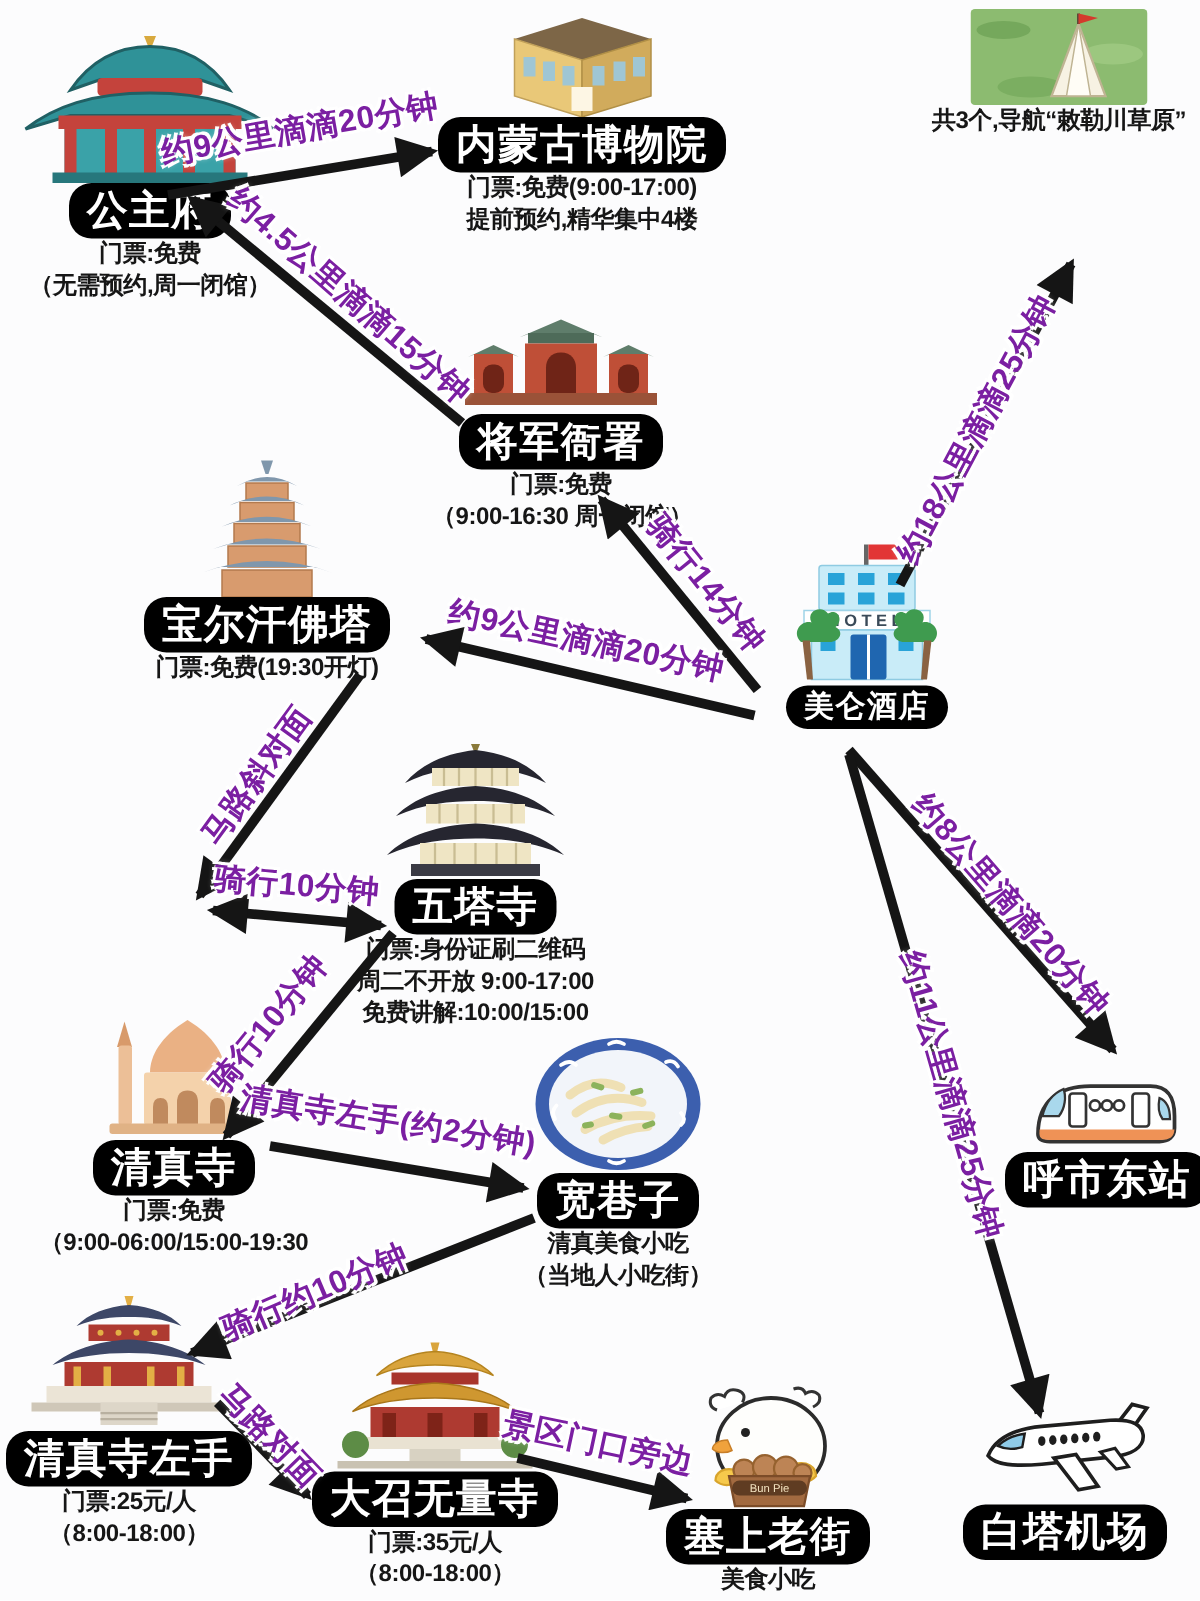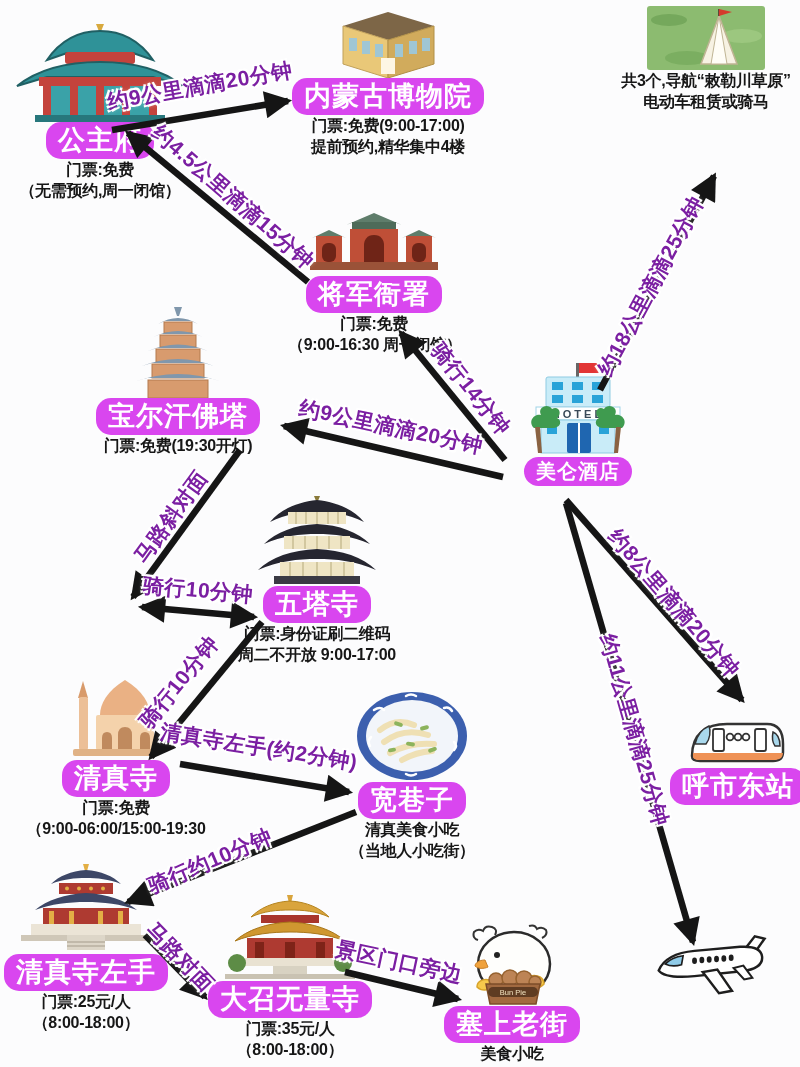--- a/index.html
+++ b/index.html
@@ -5,21 +5,21 @@
   html,body{margin:0;padding:0;background:#ffffff;}
   #canvas{
     position:relative;width:800px;height:1067px;overflow:hidden;
     background:#fcfcfd;
     font-family:"Liberation Sans","DejaVu Sans",sans-serif;
   }
   #arrow-layer{position:absolute;left:0;top:0;z-index:20;pointer-events:none;}
   .node{position:absolute;text-align:center;z-index:10;}
   .node .icon{display:block;margin:0 auto;}
   .badge{
-    display:inline-block;background:#d946ef;color:#fff;
+    display:inline-block;background:#000000;color:#fff;
     font-size:27px;font-weight:700;letter-spacing:1px;line-height:1.15;
     padding:3px 12px;border-radius:15px;white-space:nowrap;
   }
   .badge.big{font-size:20px;}
   .note{
     font-size:16px;font-weight:700;color:#161616;line-height:1.32;
     white-space:nowrap;letter-spacing:-0.3px;
   }
   .edge-label{
     position:absolute;z-index:30;white-space:nowrap;
@@ -120,21 +120,20 @@
       <rect width="118" height="64" rx="3" fill="#8cbb70"></rect>
       <ellipse cx="22" cy="14" rx="18" ry="6" fill="#75a85c"></ellipse>
       <ellipse cx="95" cy="30" rx="20" ry="7" fill="#9cc77f"></ellipse>
       <ellipse cx="40" cy="52" rx="22" ry="7" fill="#7bae61"></ellipse>
       <path d="M72 10 54 58h36z" fill="#f7f2e3" stroke="#bfb493" stroke-width="1.5"></path>
       <path d="M72 10 64 58h16z" fill="#fffdf6" stroke="#bfb493" stroke-width="1"></path>
       <path d="M72 10V3" stroke="#5a4a3a" stroke-width="2"></path>
       <path d="M72 3l13 3-13 4z" fill="#d43a2c"></path>
     </svg>
     <div class="note">共3个,导航“敕勒川草原”</div>
-    <div class="note">电动车租赁或骑马</div>
   </div>
 
   <div class="node" style="left:288px;top:210px;width:172px">
     <svg class="icon" width="128" height="66" viewBox="0 0 128 66">
       <path d="M36 15 64 3l28 12-8-3H44z" fill="#5f7d6b"></path>
       <rect x="42" y="12" width="44" height="7" fill="#4e6b59"></rect>
       <rect x="40" y="19" width="48" height="33" fill="#bf4f37"></rect>
       <path d="M64 25c-7 0-10 5-10 10v17h20V35c0-5-3-10-10-10z" fill="#6f2417"></path>
       <path d="M2 28 19 20l17 8-5-2H7z" fill="#5f7d6b"></path>
       <rect x="6" y="26" width="26" height="26" fill="#bf4f37"></rect>
@@ -214,20 +213,21 @@
       <path d="M63 53C38 54 17 61 4 74c20-9 40-11 59-11s39 2 59 11C109 61 88 54 63 53Z" fill="#262630"></path>
       <rect x="26" y="66" width="74" height="14" fill="#efe5c4"></rect>
       <g stroke="#c9bd93" stroke-width="1.5">
           <path d="M36 66v14M49 66v14M63 66v14M77 66v14M90 66v14"></path>
         </g>
       <rect x="20" y="80" width="86" height="8" fill="#3a3a44"></rect>
     </svg>
     <div class="badge">五塔寺</div>
     <div class="note">门票:身份证刷二维码</div>
     <div class="note">周二不开放 9:00-17:00</div>
+    <div class="note">免费讲解:10:00/15:00</div>
   </div>
 
   <div class="node" style="left:12px;top:678px;width:208px">
     <svg class="icon" width="94" height="82" viewBox="0 0 94 82">
       <path d="M14 3 19 20H9Z" fill="#d89a6a"></path>
       <rect x="10" y="19" width="9" height="53" rx="2" fill="#ecbf97"></rect>
       <path d="M56 2C74 13 81 26 81 37H31C31 26 38 13 56 2Z" fill="#eab184"></path>
       <rect x="27" y="37" width="58" height="35" rx="2" fill="#f4d2ab"></rect>
       <path d="M49 72V57q0-8 7-8t7 8v15z" fill="#c08a5e"></path>
       <path d="M33 72V60q0-6 5-6t5 6v12z" fill="#c08a5e"></path>
@@ -371,15 +371,16 @@
         <ellipse cx="52" cy="34" rx="3" ry="4"></ellipse>
           <ellipse cx="61" cy="33.3" rx="3" ry="4"></ellipse>
           <ellipse cx="70" cy="32.6" rx="3" ry="4"></ellipse>
           <ellipse cx="79" cy="31.9" rx="3" ry="4"></ellipse>
           <ellipse cx="88" cy="31.2" rx="3" ry="4"></ellipse>
           <ellipse cx="97" cy="30.5" rx="3" ry="4"></ellipse>
       </g>
       <path d="M62 48l20 26 16-3-18-26z" fill="#fff" stroke="#1e1e1e" stroke-width="3"></path>
       <path d="M100 43l13 14 10-2-11-15z" fill="#fff" stroke="#1e1e1e" stroke-width="2.5"></path>
     </svg>
+    <div class="badge">白塔机场</div>
   </div>
 
 </div>
 
 </body></html>

